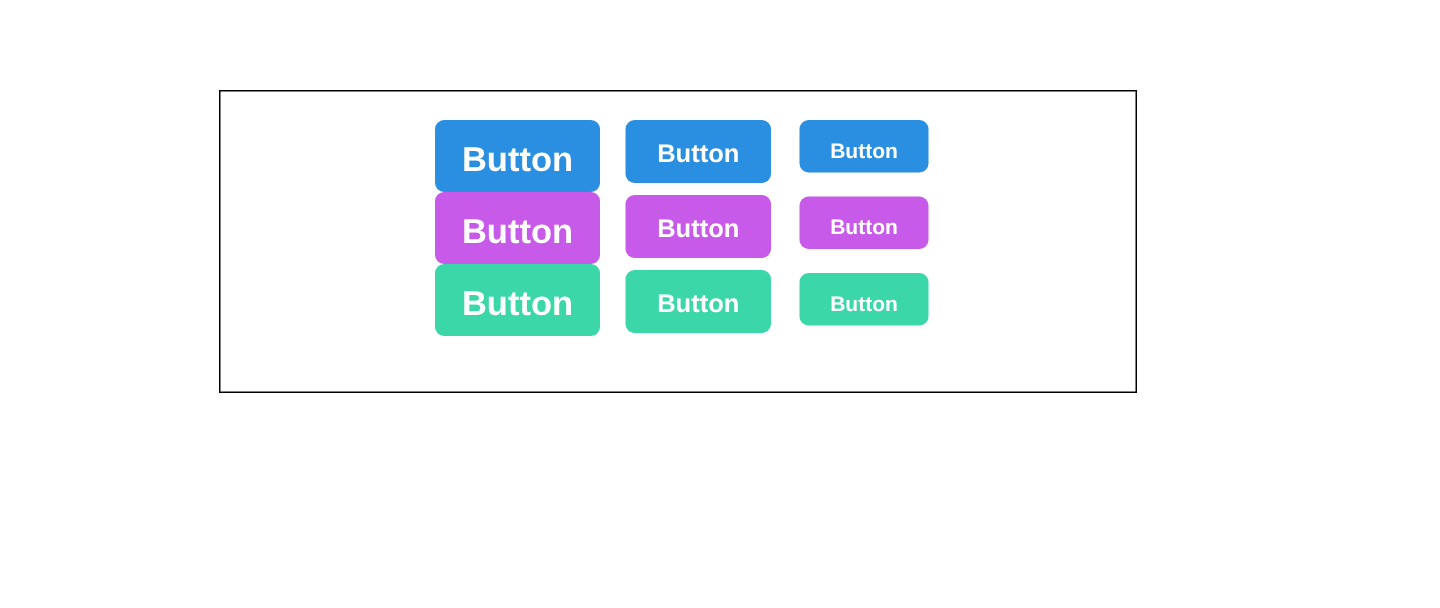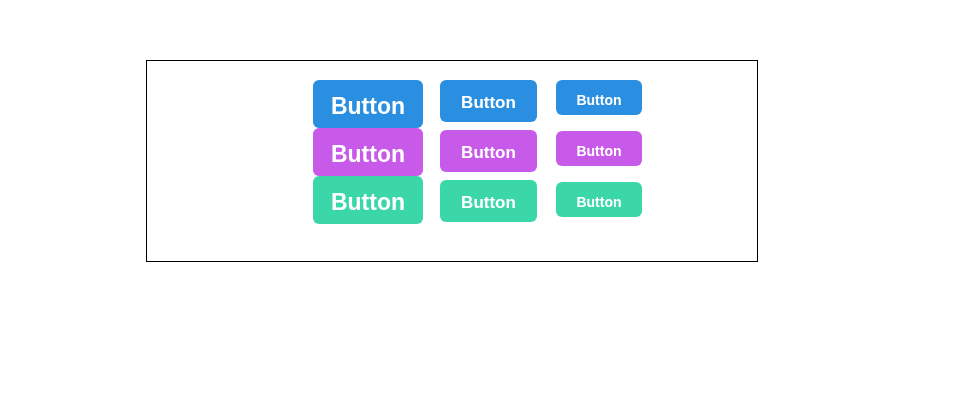--- a/index.html
+++ b/index.html
@@ -25,21 +25,20 @@
     box-sizing: border-box;
     background: #ffffff;
   }
 
   #button-grid {
     position: absolute;
     left: 143px;
     top: 19px;
     display: flex;
     align-items: flex-start;
-    margin-left: 23px;
   }
 
   .btn-column {
     display: flex;
     flex-direction: column;
     align-items: flex-start;
   }
 
   .btn {
     display: block;

